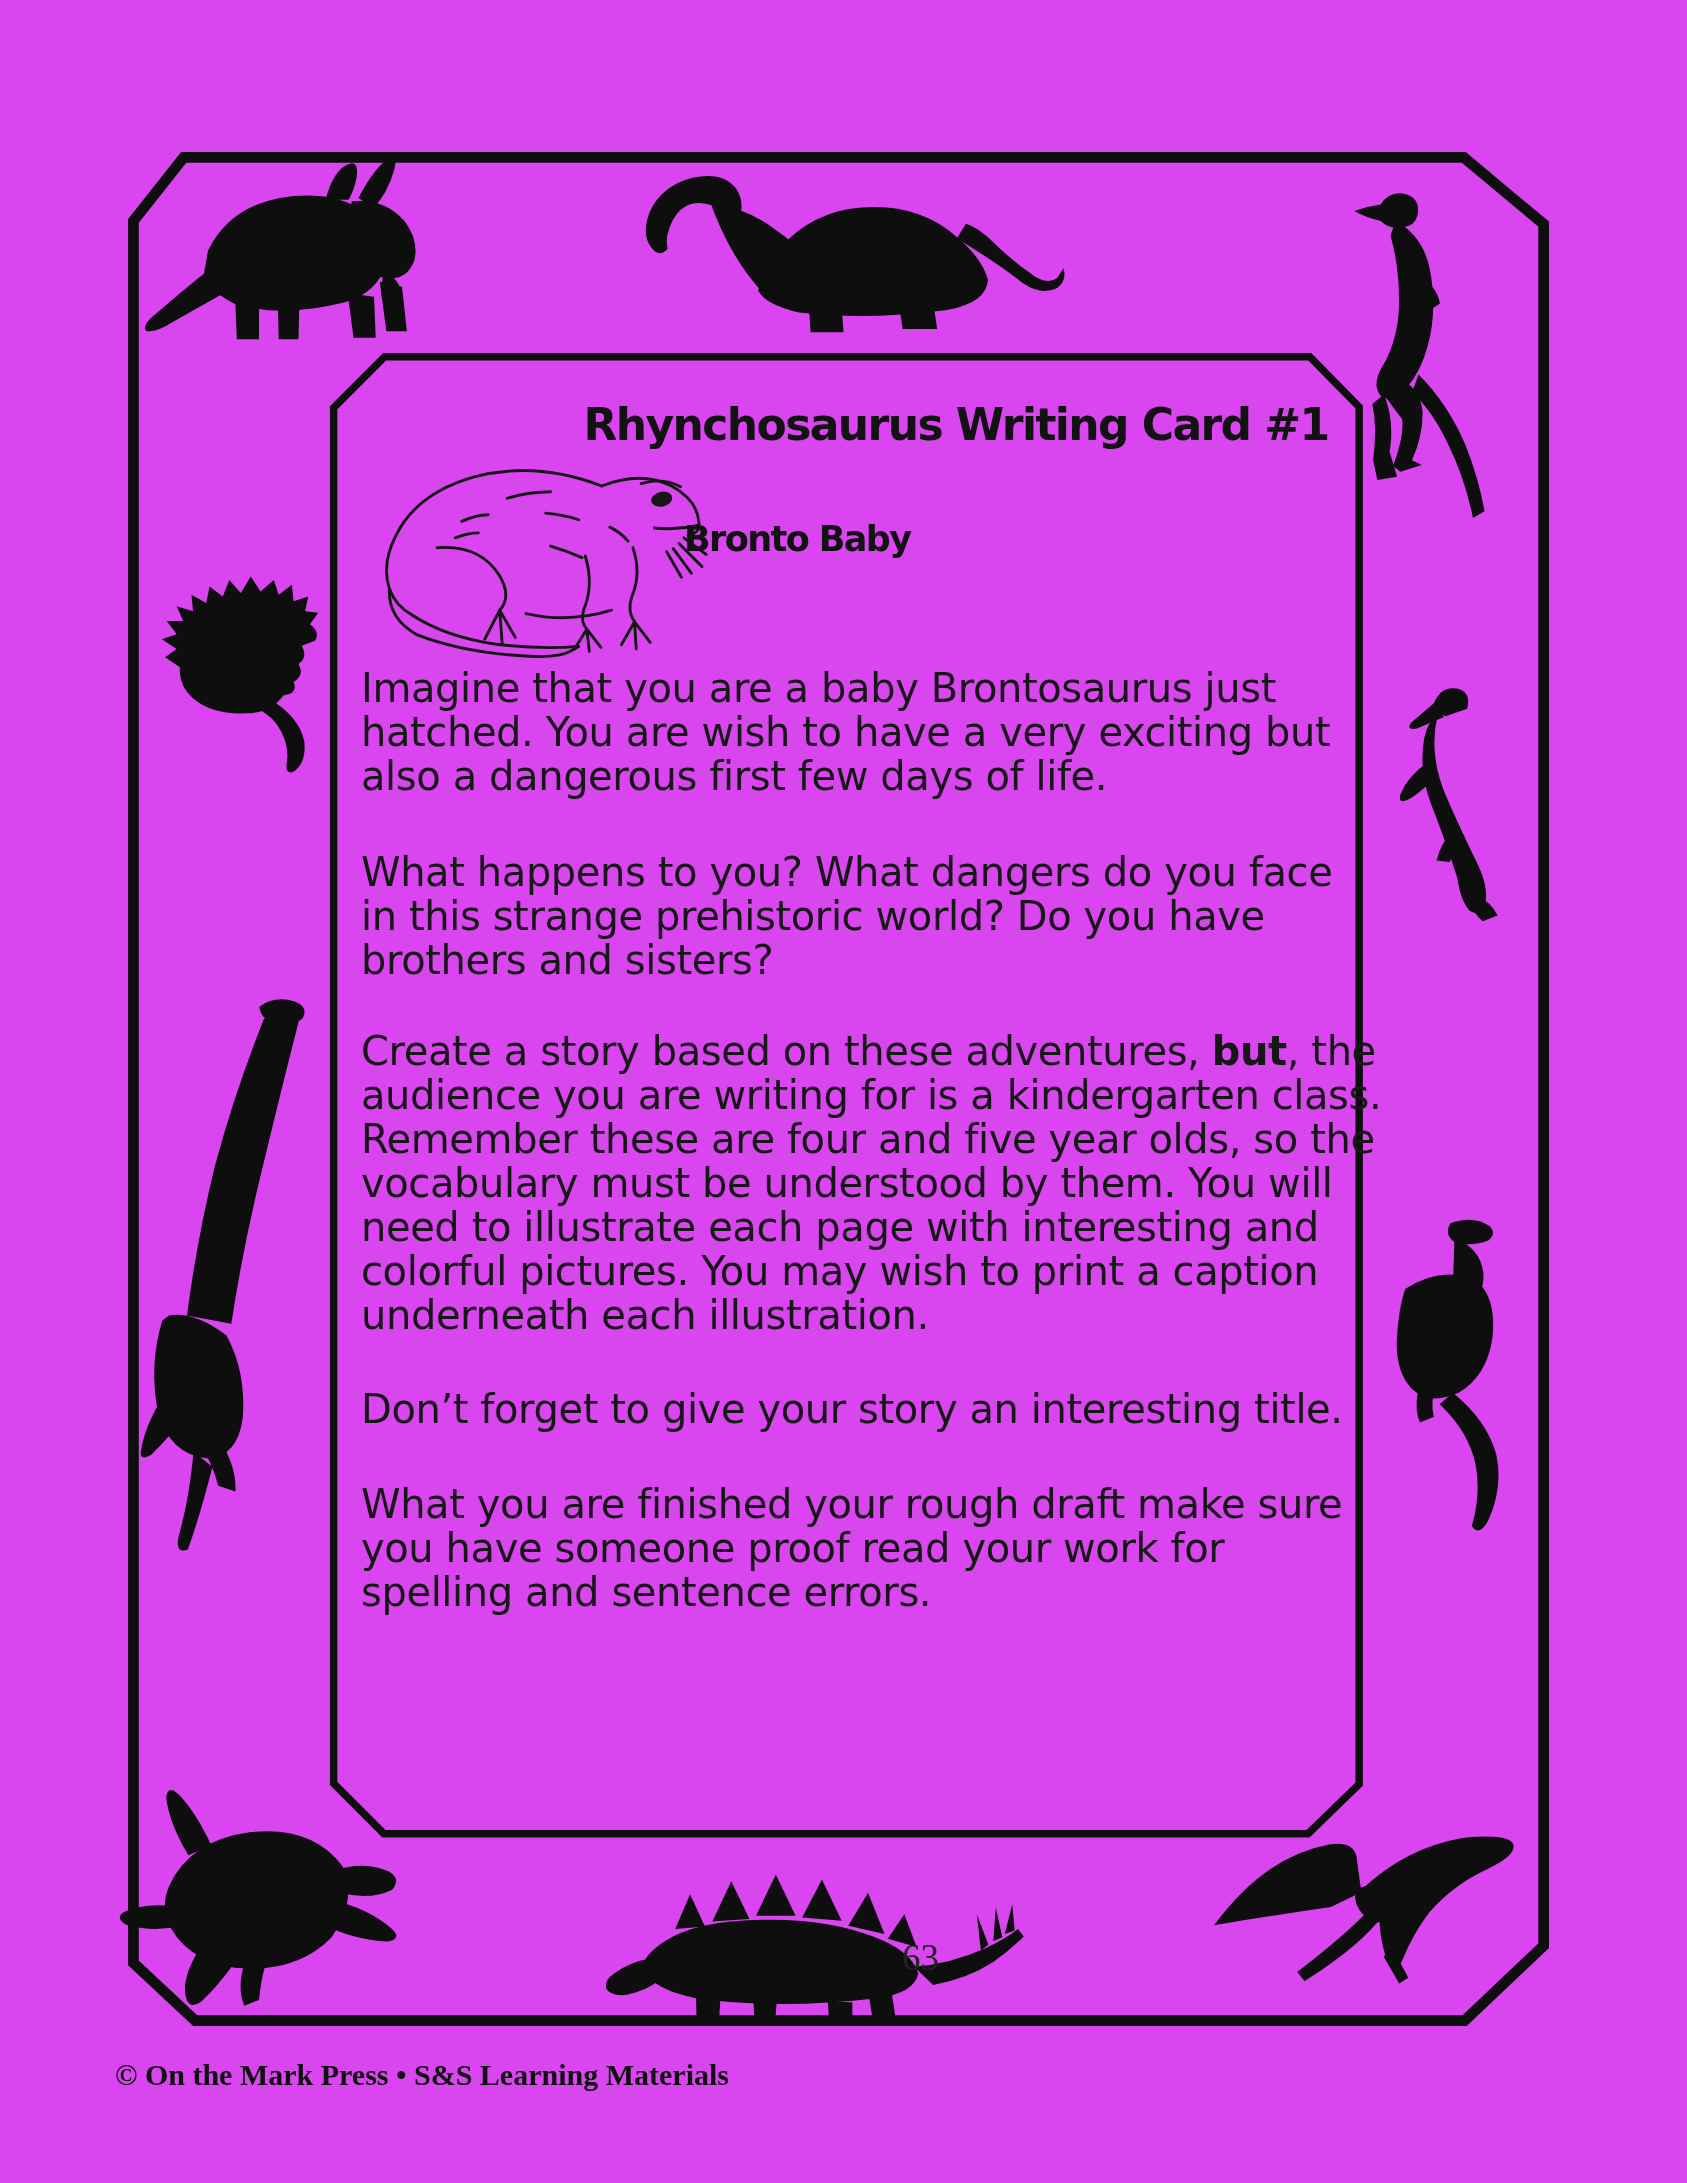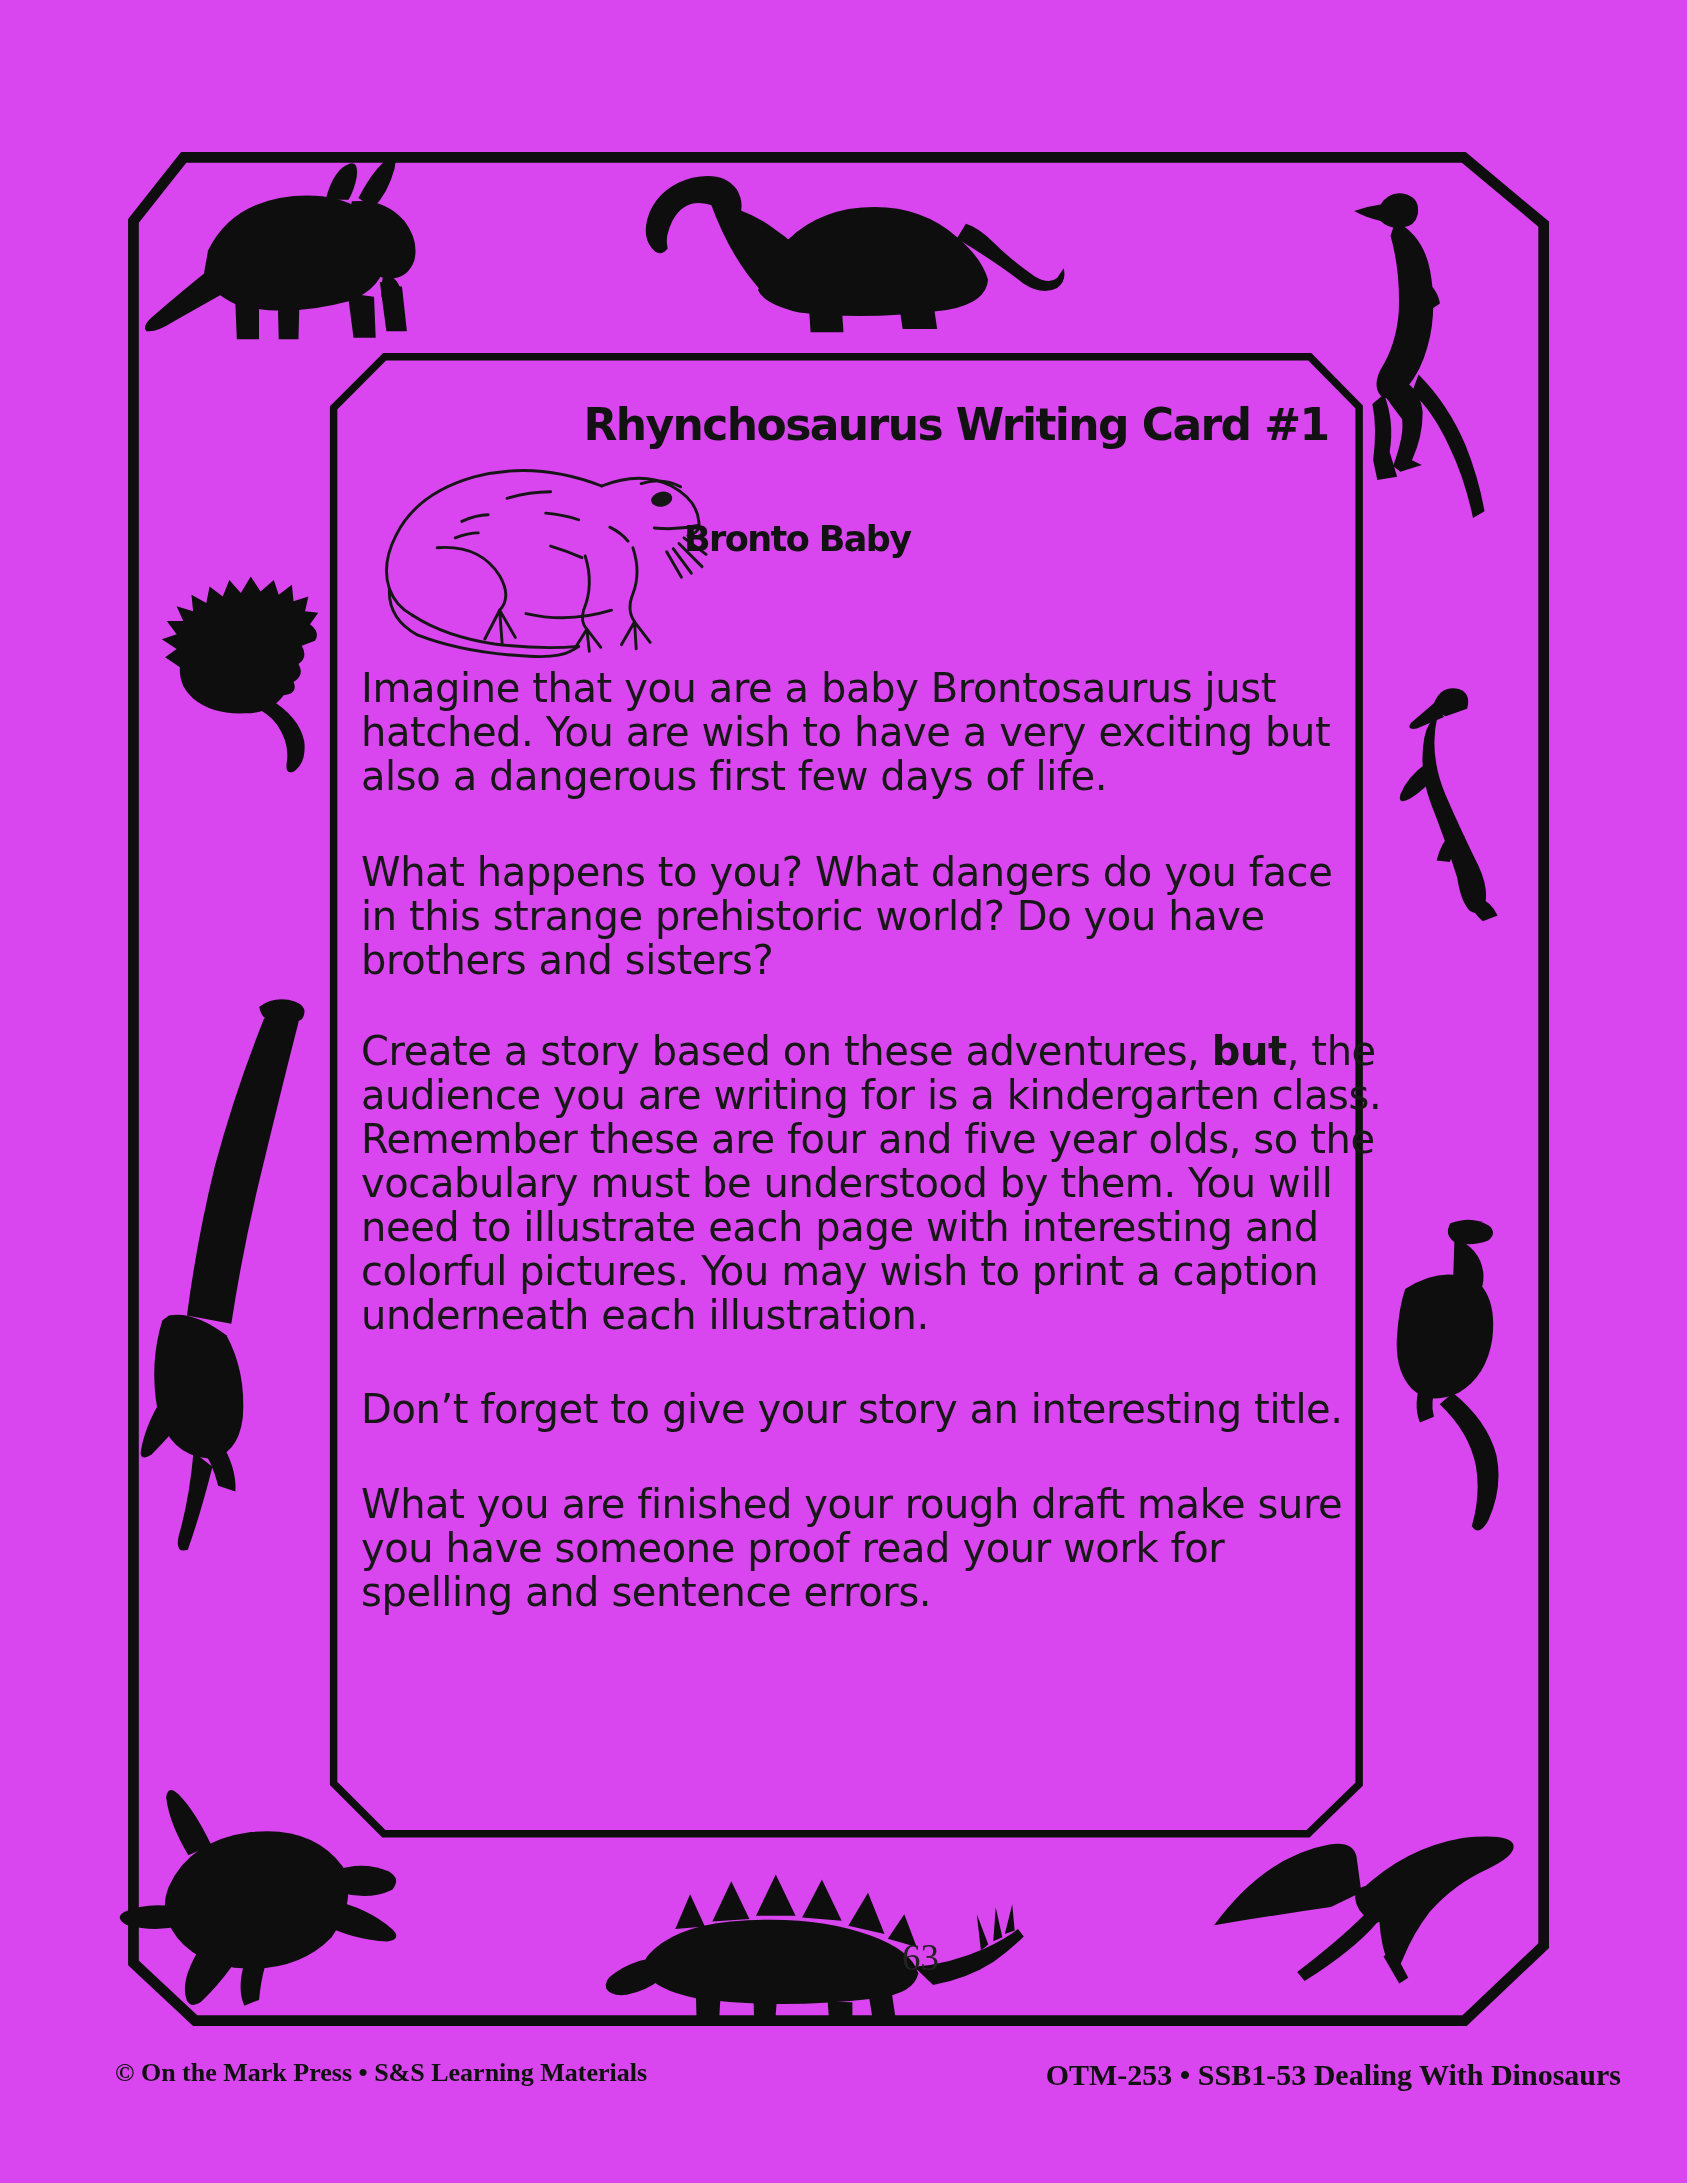--- a/index.html
+++ b/index.html
@@ -25,21 +25,21 @@
     white-space:nowrap;color:#121212;
   }
   .para{
     position:absolute;left:361px;
     font-size:40px;line-height:44px;letter-spacing:-0.4px;
     color:#171717;white-space:nowrap;
   }
   .para b{font-weight:bold;}
   .footer-left{
     position:absolute;left:115px;top:2058px;
-    font-family:"Liberation Serif",serif;font-weight:bold;font-size:26px;
+    font-family:"Liberation Serif",serif;font-weight:bold;font-size:30px;
     color:#111;white-space:nowrap;
   }
   .footer-page{
     position:absolute;left:774px;top:1936px;width:165px;text-align:right;
     font-family:Liberation Serif, serif;font-size:37px;color:#222;
   }
   .footer-right{
     position:absolute;right:66px;top:2058px;
     font-family:"Liberation Serif",serif;font-weight:bold;font-size:30px;
     color:#111;white-space:nowrap;text-align:right;
@@ -210,16 +210,15 @@
       <div class="line">Don’t forget to give your story an interesting title.</div>
     </div>
   <div class="para" style="top:1482px">
       <div class="line">What you are finished your rough draft make sure</div>
       <div class="line">you have someone proof read your work for</div>
       <div class="line">spelling and sentence errors.</div>
     </div>
 
   <div class="footer-left">© On the Mark Press • S&amp;S Learning Materials</div>
   <div class="footer-page">63</div>
-  <div class="footer-right">OTM-253 • SSB1-53 Dealing With Dinosaurs</div>
 
 </div>
 
 
 </body></html>

